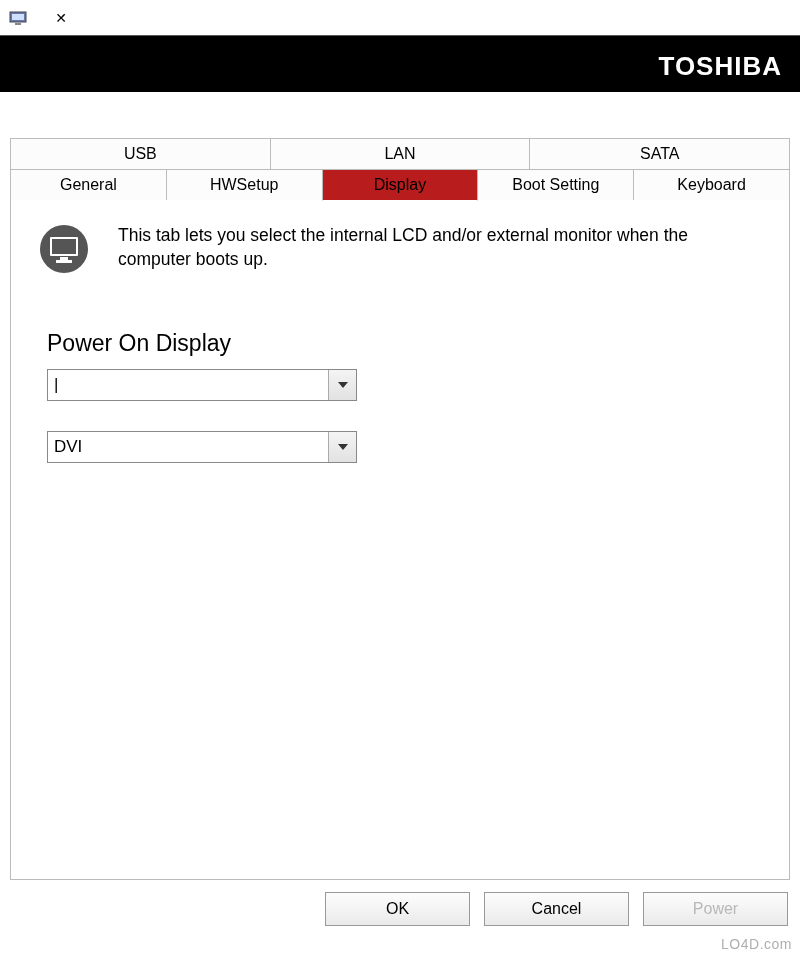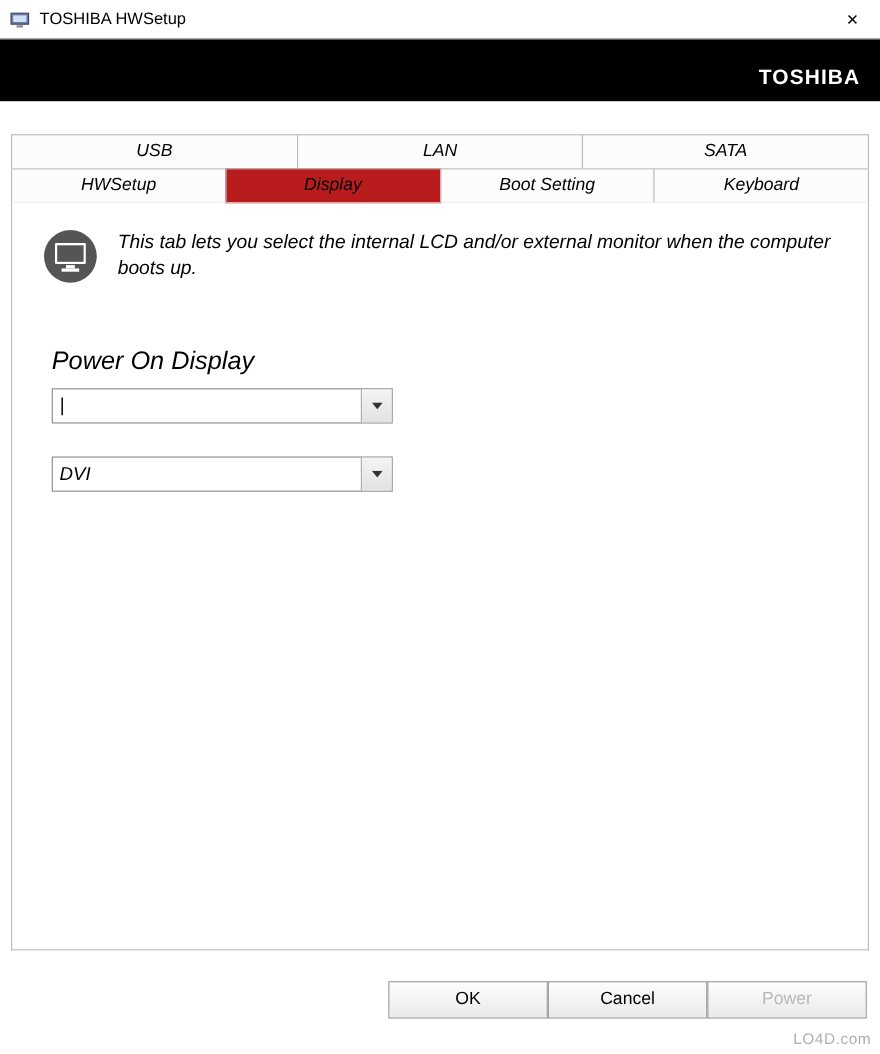--- a/index.html
+++ b/index.html
@@ -38,28 +38,28 @@
       background: #000;
       height: 56px;
       display: flex;
       align-items: flex-end;
       justify-content: flex-end;
       padding: 0 18px 10px 0;
     }
     .brandbar .brand {
       color: #fff;
       font-weight: 900;
-      font-size: 19px;
+      font-size: 26px;
       letter-spacing: 1px;
       font-family: Arial, sans-serif;
     }
     .content-wrap {
       padding: 0 10px;
     }
-    .tabstrip { margin-top: 30px; position: relative; font-style: italic; }
+    .tabstrip { margin-top: 46px; position: relative; }
     .tab-row { display: flex; }
     .tab {
       flex: 1;
       border: 1px solid #bbb;
       background: #fcfcfc;
       text-align: center;
       padding: 6px 0;
       font-size: 16px;
       cursor: pointer;
       margin-left: -1px;
@@ -79,21 +79,21 @@
       border-top: none;
       margin-top: -1px;
       height: 680px;
       padding: 24px 28px;
       background: #fff;
       position: relative;
     }
     .desc-row {
       display: flex;
       align-items: flex-start;
-      gap: 18px;
+      gap: 29px;
       margin-bottom: 56px;
     }
     .monitor-icon {
       width: 50px; height: 50px;
       flex-shrink: 0;
     }
     .desc-text {
       font-size: 17.5px;
       line-height: 1.35;
       color: #000;
@@ -126,20 +126,21 @@
       border-left: 1px solid #aaa;
       background: linear-gradient(#f4f4f4,#e2e2e2);
       display: flex; align-items: center; justify-content: center;
       cursor: pointer;
     }
     .button-bar {
       position: absolute;
       right: 12px;
       bottom: 32px;
       display: flex;
+      gap: 14px;
     }
     .btn {
       width: 145px;
       height: 34px;
       border: 1px solid #999;
       background: linear-gradient(#fdfdfd,#eaeaea);
       font-size: 16px;
       display: flex; align-items: center; justify-content: center;
       cursor: pointer;
     }
@@ -161,38 +162,38 @@
 <body>
 
 <div class="titlebar">
   <span class="app-icon">
     <svg viewBox="0 0 20 20" width="20" height="20">
       <rect x="2" y="4" width="16" height="10" fill="#6a7aa8" stroke="#445" stroke-width="1"></rect>
       <rect x="4" y="6" width="12" height="6" fill="#cfe0ff"></rect>
       <rect x="7" y="15" width="6" height="2" fill="#888"></rect>
     </svg>
   </span>
-  <span class="title">TOSHIBA HWSetup</span>
   <div class="close">
     <span>✕</span>
   </div>
 </div>
 
 <div class="brandbar">
   <span class="brand">TOSHIBA</span>
 </div>
 
 <div class="content-wrap">
   <div class="tabstrip">
     <div class="tab-row top">
       <div class="tab"><span>USB</span></div>
       <div class="tab"><span>LAN</span></div>
       <div class="tab"><span>SATA</span></div>
     </div>
     <div class="tab-row bottom">
+      <div class="tab"><span>General</span></div>
       <div class="tab"><span>HWSetup</span></div>
       <div class="tab active"><span>Display</span></div>
       <div class="tab"><span>Boot Setting</span></div>
       <div class="tab"><span>Keyboard</span></div>
     </div>
     <div class="panel">
       <div class="desc-row">
         <div class="monitor-icon">
           <svg viewBox="0 0 50 50" width="50" height="50">
             <circle cx="25" cy="25" r="24" fill="#555"></circle>

